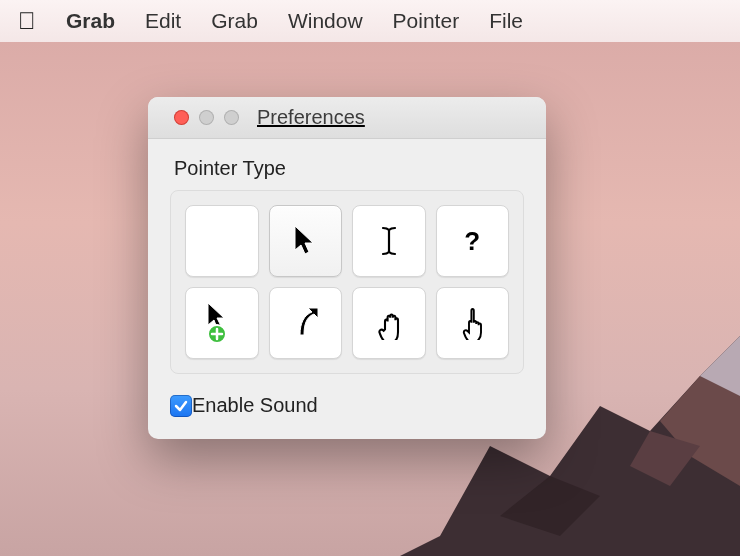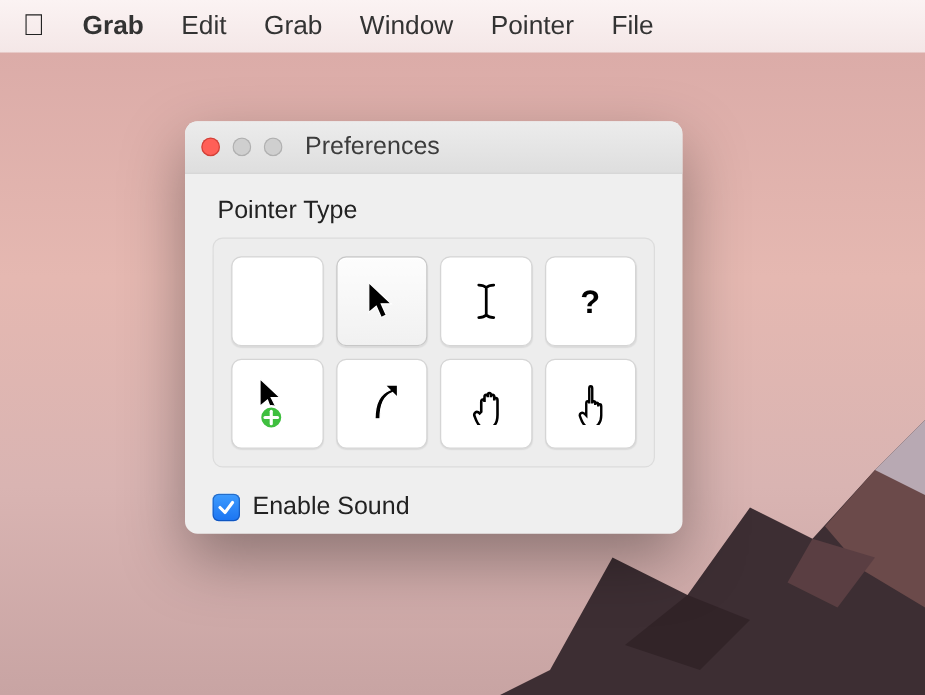--- a/index.html
+++ b/index.html
@@ -40,32 +40,33 @@
     border-radius: 10px;
     background: #efefef;
     box-shadow: 0 20px 50px rgba(0,0,0,0.35);
     overflow: hidden;
   }
   .titlebar {
     height: 42px;
     background: linear-gradient(#ececec, #dedede);
     display: flex;
     align-items: center;
-    padding: 0 13px;
+    padding: 0 26px;
     border-bottom: 1px solid #cfcfcf;
+    text-decoration: underline;
   }
   .traffic { display: flex; gap: 10px; margin-right: 18px; }
   .tl {
     width: 15px; height: 15px; border-radius: 50%;
     background: #cfcfcf;
     box-shadow: inset 0 0 0 1px rgba(0,0,0,0.15);
   }
   .tl.close { background: #ff5f57; box-shadow: inset 0 0 0 1px rgba(140,20,10,0.4); }
   .titlebar .title { font-size: 20px; color: #3c3c3c; }
-  .content { padding: 18px 22px 10px; }
+  .content { padding: 18px 22px 22px; }
   .section-label { font-size: 20px; color: #222; margin-bottom: 10px; margin-left: 4px; }
   .grid-wrap {
     background: #ededed;
     border: 1px solid #dcdcdc;
     border-radius: 8px;
     padding: 14px;
   }
   .grid {
     display: grid;
     grid-template-columns: repeat(4, 1fr);
@@ -83,21 +84,21 @@
     cursor: default;
   }
   .cell.selected {
     background: linear-gradient(#fdfdfd, #f1f1f1);
     border-color: #c7c7c7;
   }
   .cell svg { display: block; }
   .checkbox-row {
     display: flex;
     align-items: center;
-    gap: 10px;
+    gap: 0;
     margin-top: 20px;
   }
   .chk {
     width: 22px; height: 22px;
     border-radius: 5px;
     background: linear-gradient(#3e9cff, #1b74f1);
     display: flex; align-items: center; justify-content: center;
     box-shadow: inset 0 0 0 1px rgba(0,40,120,0.4);
   }
   .chk svg { display: block; }

